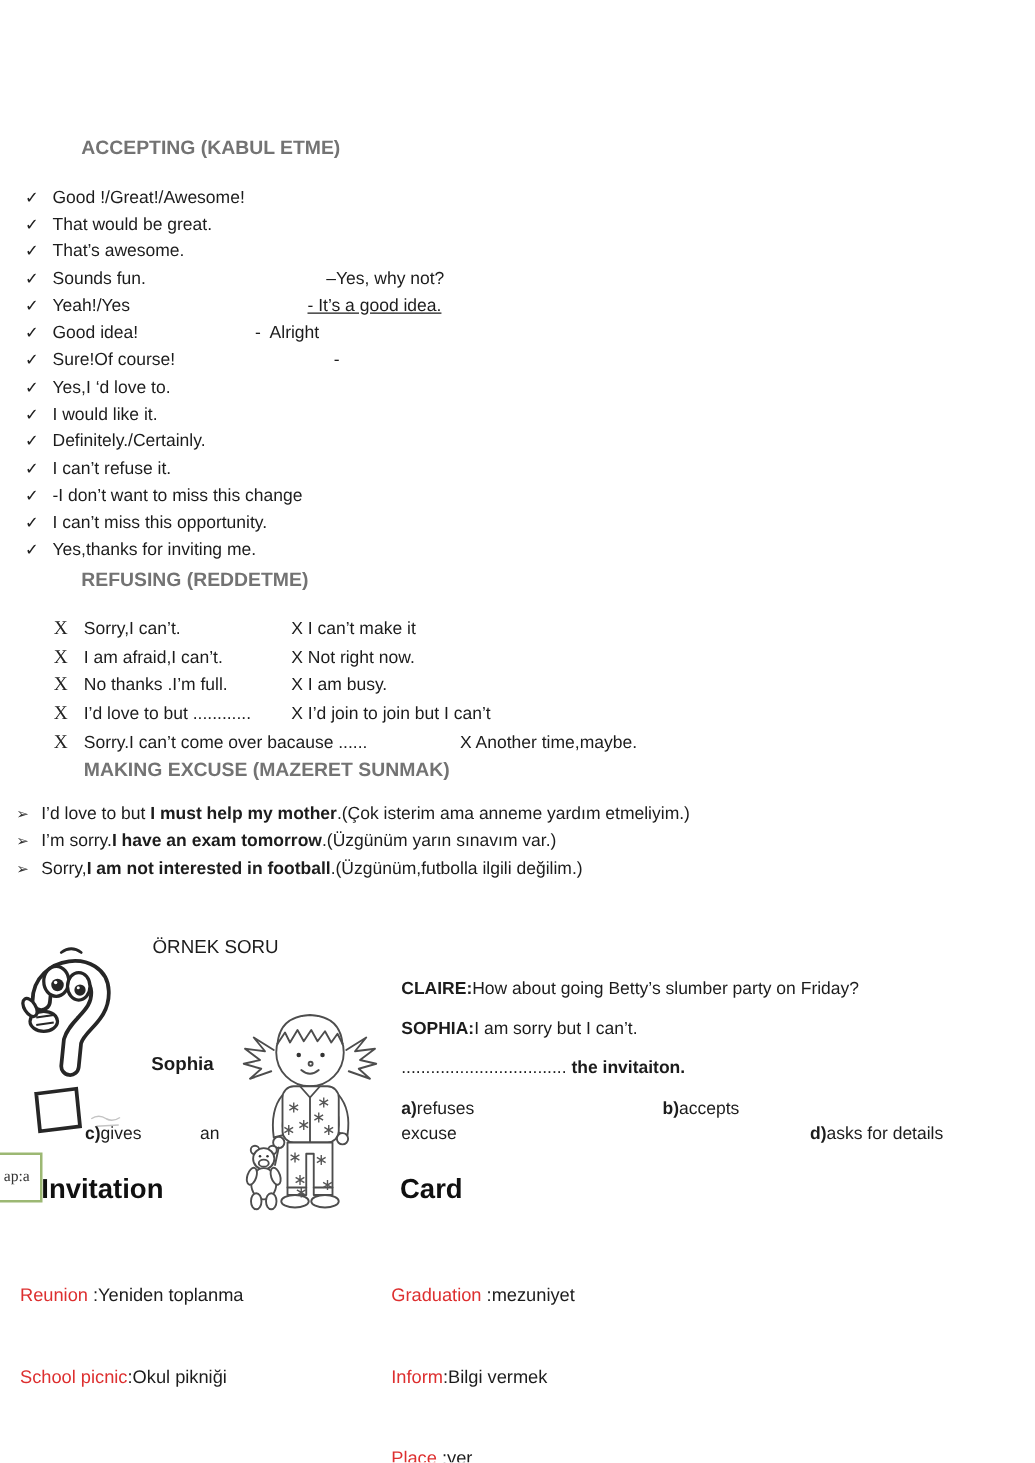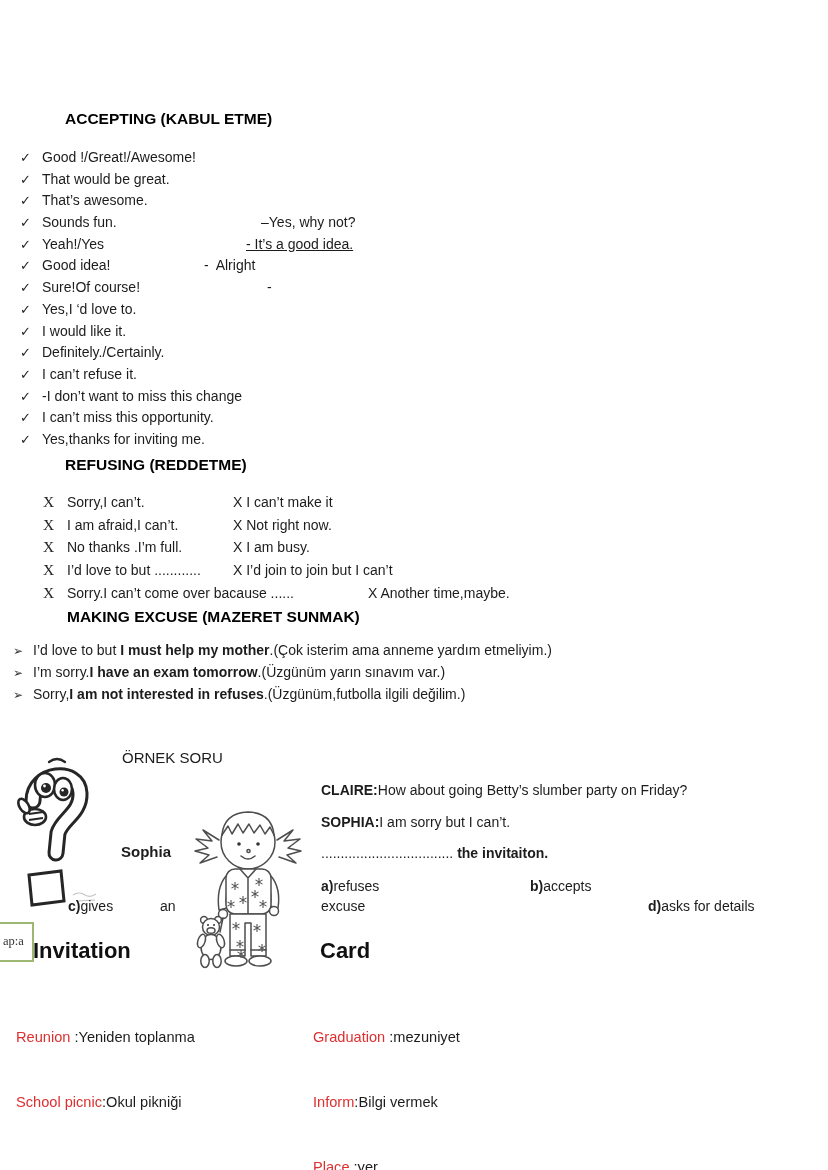--- a/index.html
+++ b/index.html
@@ -1,20 +1,20 @@
 <!DOCTYPE html>
 <html><head>
 <meta charset="utf-8">
 <style>
   html,body{margin:0;padding:0;background:#fff;}
   .page{position:relative;width:828px;height:1170px;background:#ffffff;overflow:hidden;
         font-family:"Liberation Sans",sans-serif;color:#1c1c1c;font-size:14px;}
   .abs{position:absolute;white-space:pre;}
   .b{font-weight:700;}
-  h2.sec{position:absolute;margin:0;font-size:15.5px;font-weight:700;white-space:pre;color:#000000;}
+  h2.sec{position:absolute;margin:0;font-size:15.5px;font-weight:700;white-space:pre;color:#737373;}
   
   .list{position:absolute;}
   .row{position:relative;height:21.7px;line-height:21.7px;white-space:pre;}
   .rowx{position:relative;height:22.7px;line-height:22.7px;white-space:pre;}
   .bullet{display:inline-block;width:22px;color:#222;}
   .check{font-size:13px;}
   .xmark{font-family:"Liberation Serif",serif;font-size:15.5px;width:24px;color:#222;}
   .arrow{font-size:12px;width:20px;color:#333;}
   .right{position:absolute;top:0;}
   .acc .r3 .right{left:241px;} .acc .r4 .right{left:226px;text-decoration:underline;}
@@ -67,21 +67,21 @@
     <div class="rowx"><span class="bullet xmark">X</span><span>No thanks .I’m full.</span><span class="right">X I am busy.</span></div>
     <div class="rowx"><span class="bullet xmark">X</span><span>I’d love to but ............</span><span class="right">X I’d join to join but I can’t</span></div>
     <div class="rowx r4"><span class="bullet xmark">X</span><span>Sorry.I can’t come over bacause ......</span><span class="right">X Another time,maybe.</span></div>
   </div>
 
   <h2 class="sec" style="left:67px;top:608px;">MAKING EXCUSE (MAZERET SUNMAK)</h2>
 
   <div class="list exc" style="left:13px;top:640px;">
     <div class="row"><span class="bullet arrow">➢</span><span>I’d love to but </span><span class="b">I must help my mother</span><span>.(Çok isterim ama anneme yardım etmeliyim.)</span></div>
     <div class="row"><span class="bullet arrow">➢</span><span>I’m sorry.</span><span class="b">I have an exam tomorrow</span><span>.(Üzgünüm yarın sınavım var.)</span></div>
-    <div class="row"><span class="bullet arrow">➢</span><span>Sorry,</span><span class="b">I am not interested in refuses</span><span>.(Üzgünüm,futbolla ilgili değilim.)</span></div>
+    <div class="row"><span class="bullet arrow">➢</span><span>Sorry,</span><span class="b">I am not interested in football</span><span>.(Üzgünüm,futbolla ilgili değilim.)</span></div>
   </div>
 
   <div class="abs" style="left:5px;top:723px;">
     <svg width="100" height="160" viewBox="0 0 100 160">
       <path d="M28,46 C28,16 74,12 75,38 C76,58 57,64 53,78 L51,98" stroke="#262626" stroke-width="17" fill="none" stroke-linecap="round"></path>
       <path d="M28,46 C28,16 74,12 75,38 C76,58 57,64 53,78 L51,98" stroke="#ffffff" stroke-width="11" fill="none" stroke-linecap="round"></path>
       <path d="M44,7 Q52,1 60,7" stroke="#262626" stroke-width="2.2" fill="none" stroke-linecap="round"></path>
       <ellipse cx="40" cy="30" rx="10" ry="12" fill="#fff" stroke="#262626" stroke-width="2.6"></ellipse>
       <circle cx="41" cy="33" r="5" fill="#262626"></circle>
         <circle cx="39.5" cy="31" r="1.4" fill="#fff"></circle>

